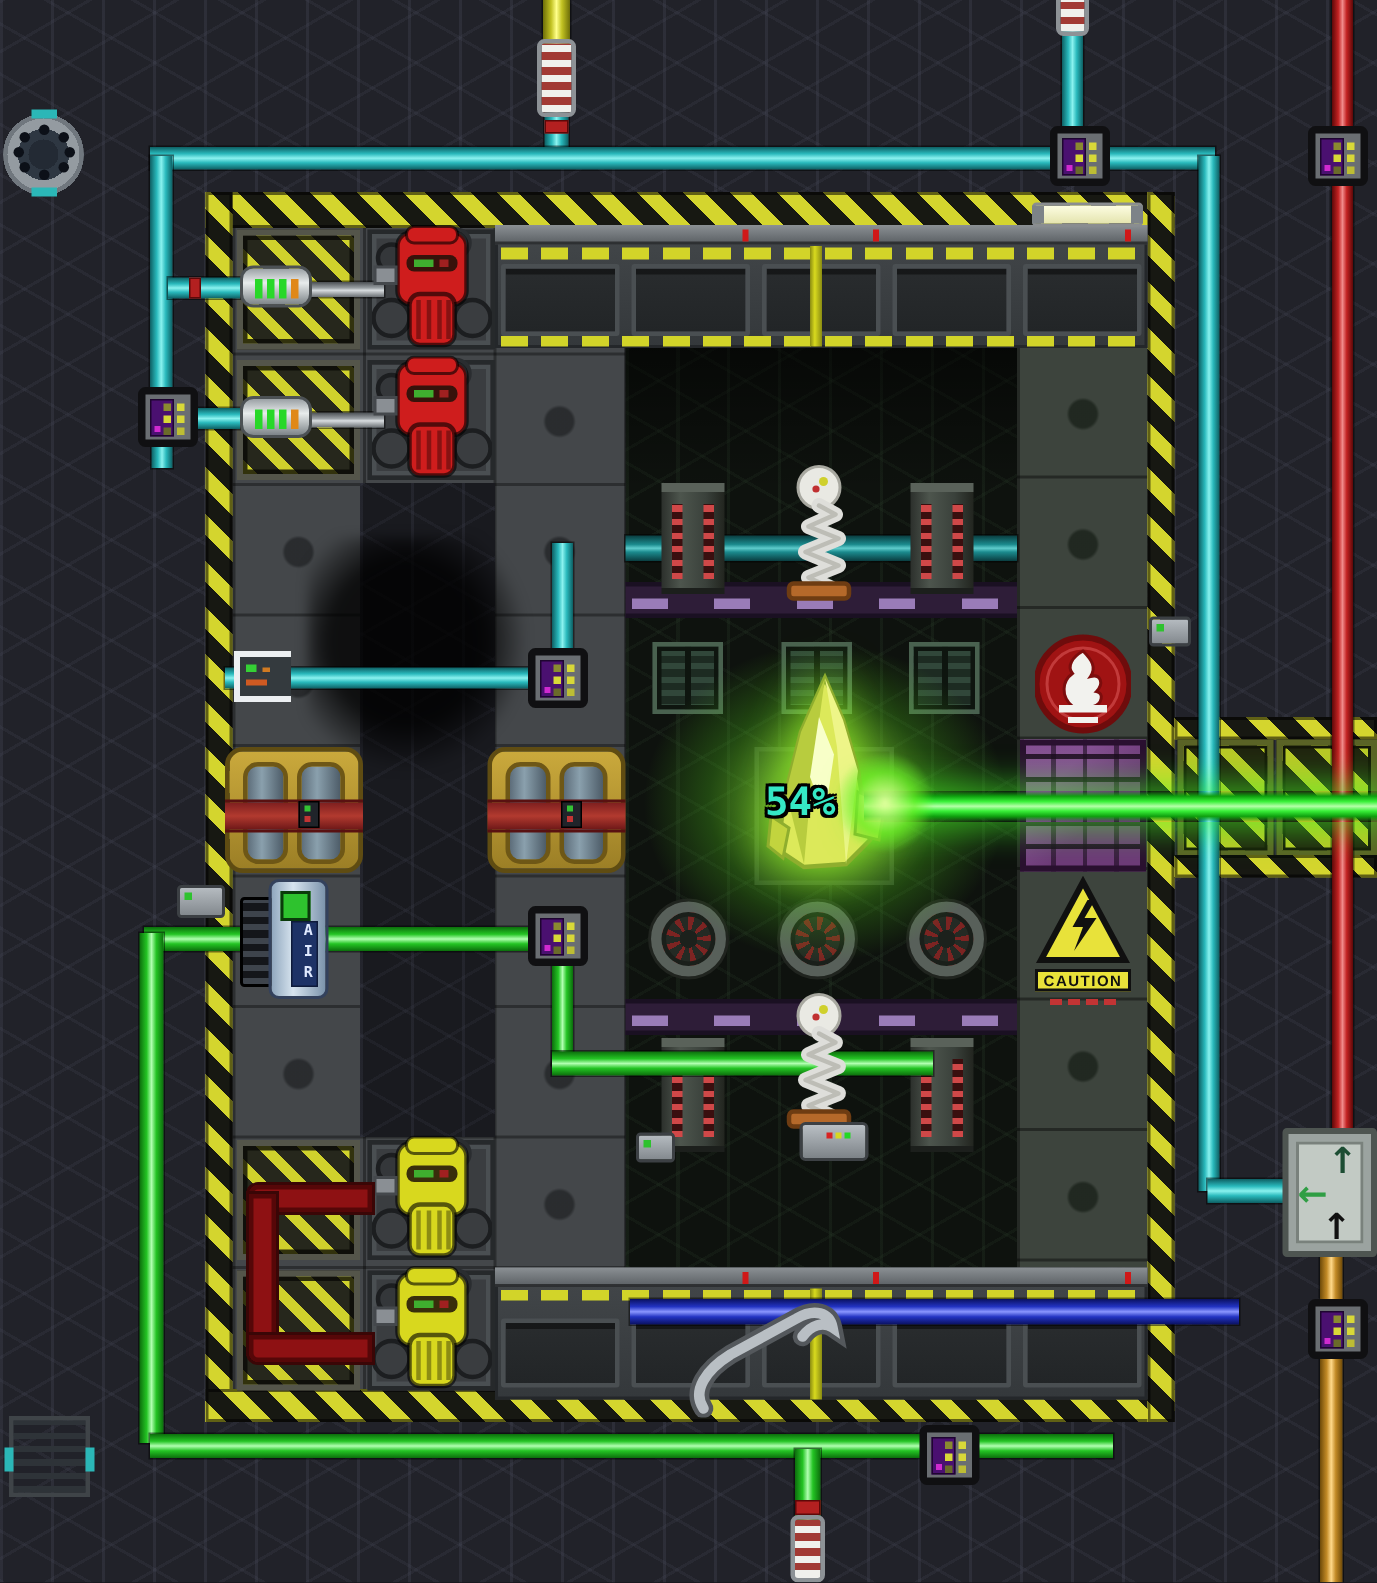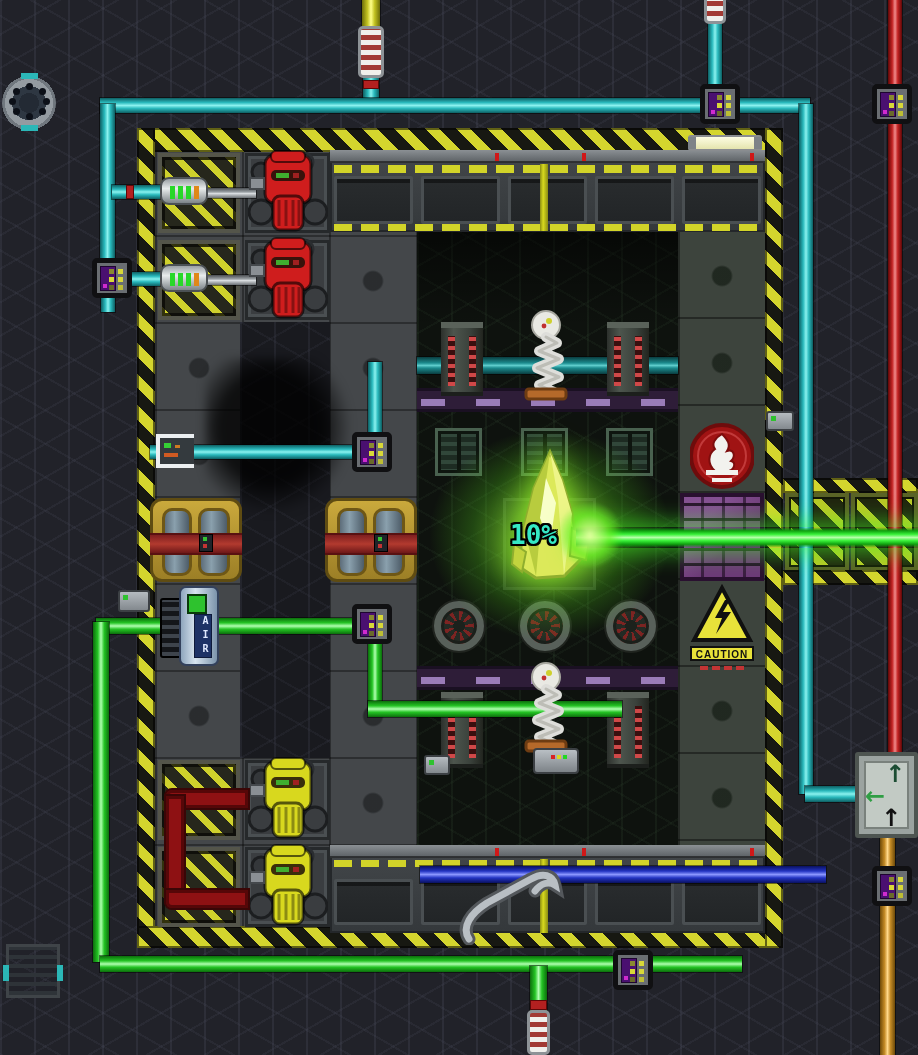--- a/index.html
+++ b/index.html
@@ -280,21 +280,21 @@
   <svg class="abs" style="left:506px;top:448px;width:88px;height:138px;z-index:6;filter:drop-shadow(0 0 16px rgba(160,255,40,.9));" viewBox="0 0 88 138">
     <polygon points="44,4 28,40 18,80 12,118 30,130 58,128 74,112 66,66 56,32" fill="#dce95a" stroke="#8fae2e" stroke-width="3"></polygon>
     <polygon points="44,4 36,62 30,128 18,80 28,40" fill="#b8cc3e"></polygon>
     <polygon points="44,4 52,50 58,128 66,66 56,32" fill="#eef588"></polygon>
     <polygon points="40,30 50,55 44,95 34,70" fill="#f8ffc8"></polygon>
     <polygon points="66,80 84,88 80,112 64,108" fill="#cbdc48" stroke="#8fae2e" stroke-width="2"></polygon>
     <polygon points="8,96 20,104 16,124 6,116" fill="#c2d43e" stroke="#8fae2e" stroke-width="2"></polygon>
   </svg>
   <div class="abs beam" style="left:576px;top:527px;width:342px;height:21px;z-index:7;"></div>
   <div class="abs flare" style="left:546px;top:490px;width:88px;height:90px;z-index:8;"></div>
-  <div class="abs" id="integrity" style="left:510px;top:520px;z-index:9;"><span>10%</span></div>
+  <div class="abs" id="integrity" style="left:510px;top:520px;z-index:9;"><span>54%</span></div>
 
   <div class="abs smalldev" style="left:424px;top:755px;width:26px;height:20px;z-index:6;"></div>
 
   <div class="abs hz-tile" style="left:158px;top:153px;width:82px;height:80px;z-index:3;"></div>
   <div class="abs hz-tile" style="left:158px;top:240px;width:82px;height:80px;z-index:3;"></div>
   <div class="abs hz-tile" style="left:158px;top:760px;width:82px;height:80px;z-index:3;"></div>
   <div class="abs hz-tile" style="left:158px;top:847px;width:82px;height:80px;z-index:3;"></div>
   <div class="abs mtile" style="left:245px;top:153px;width:85px;height:80px;z-index:3;"></div>
   <div class="abs mtile" style="left:245px;top:240px;width:85px;height:80px;z-index:3;"></div>
   <div class="abs mtile" style="left:245px;top:760px;width:85px;height:80px;z-index:3;"></div>

